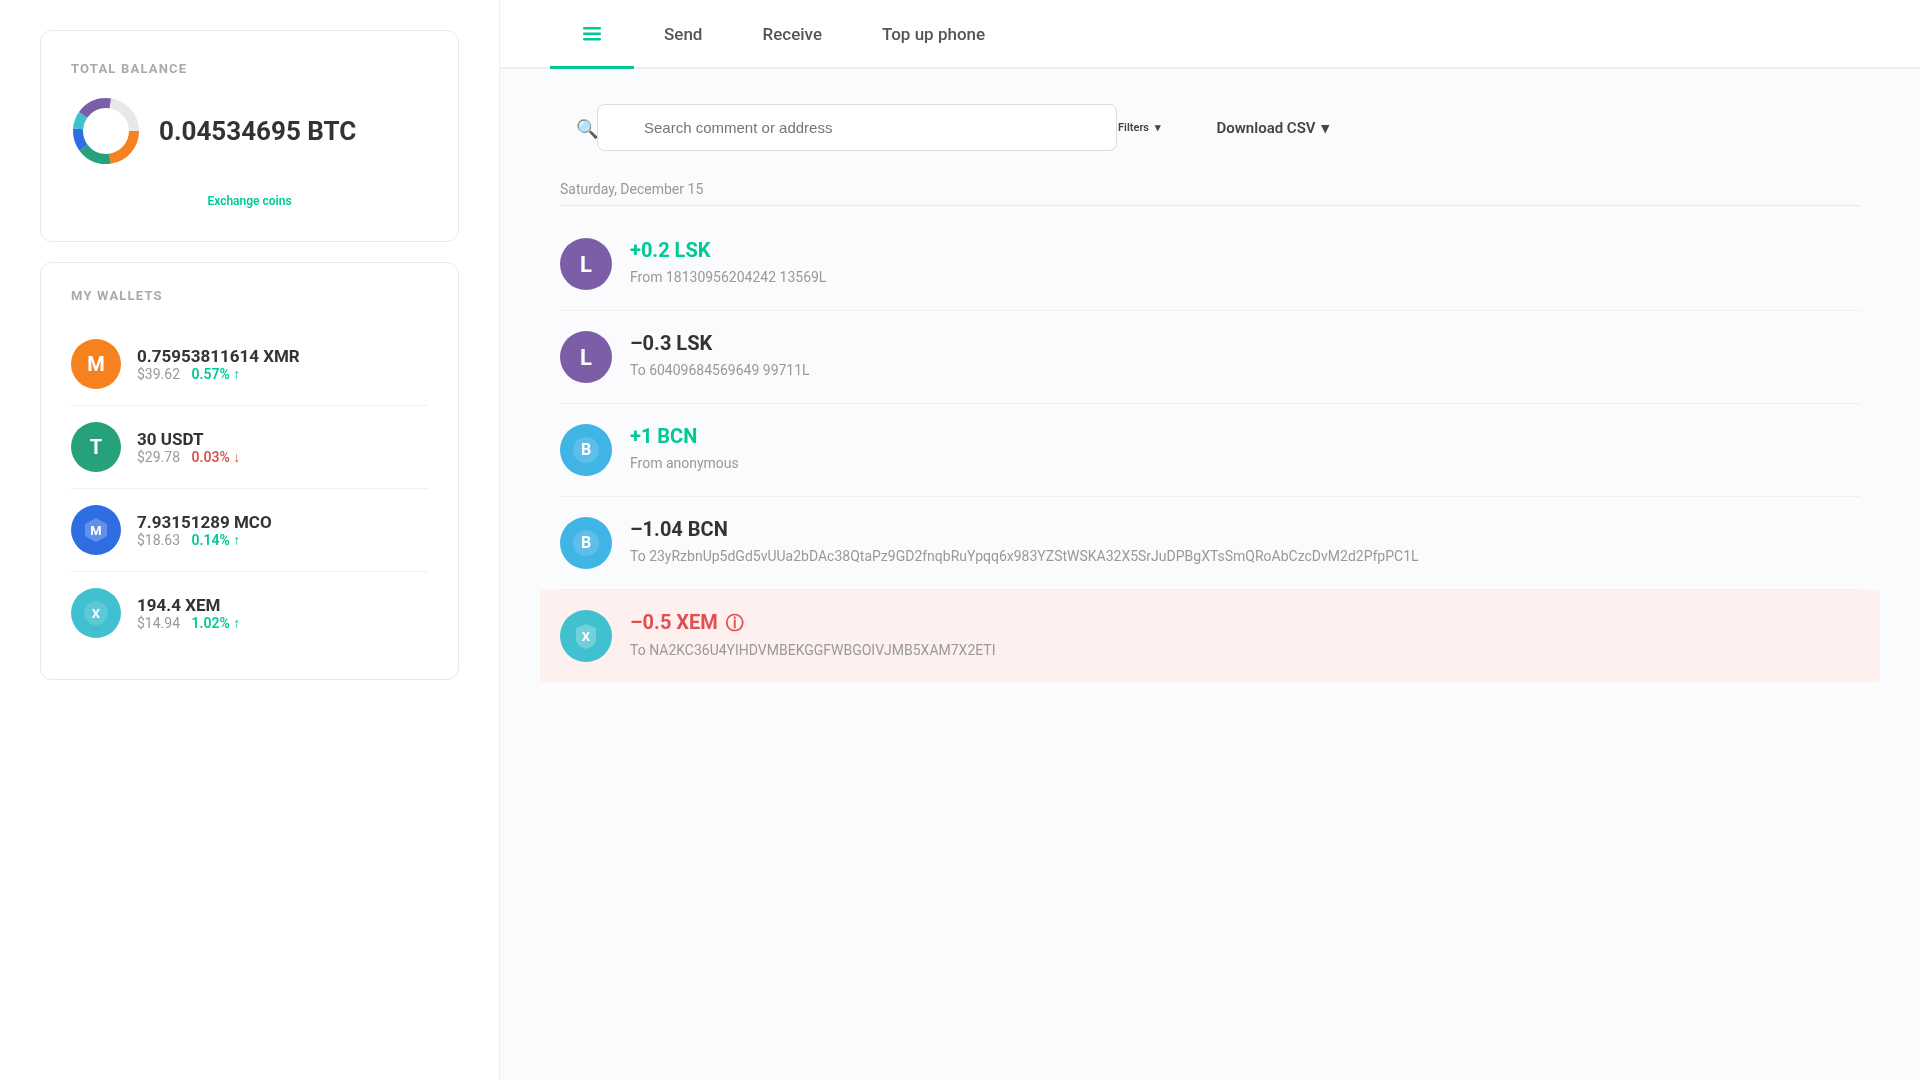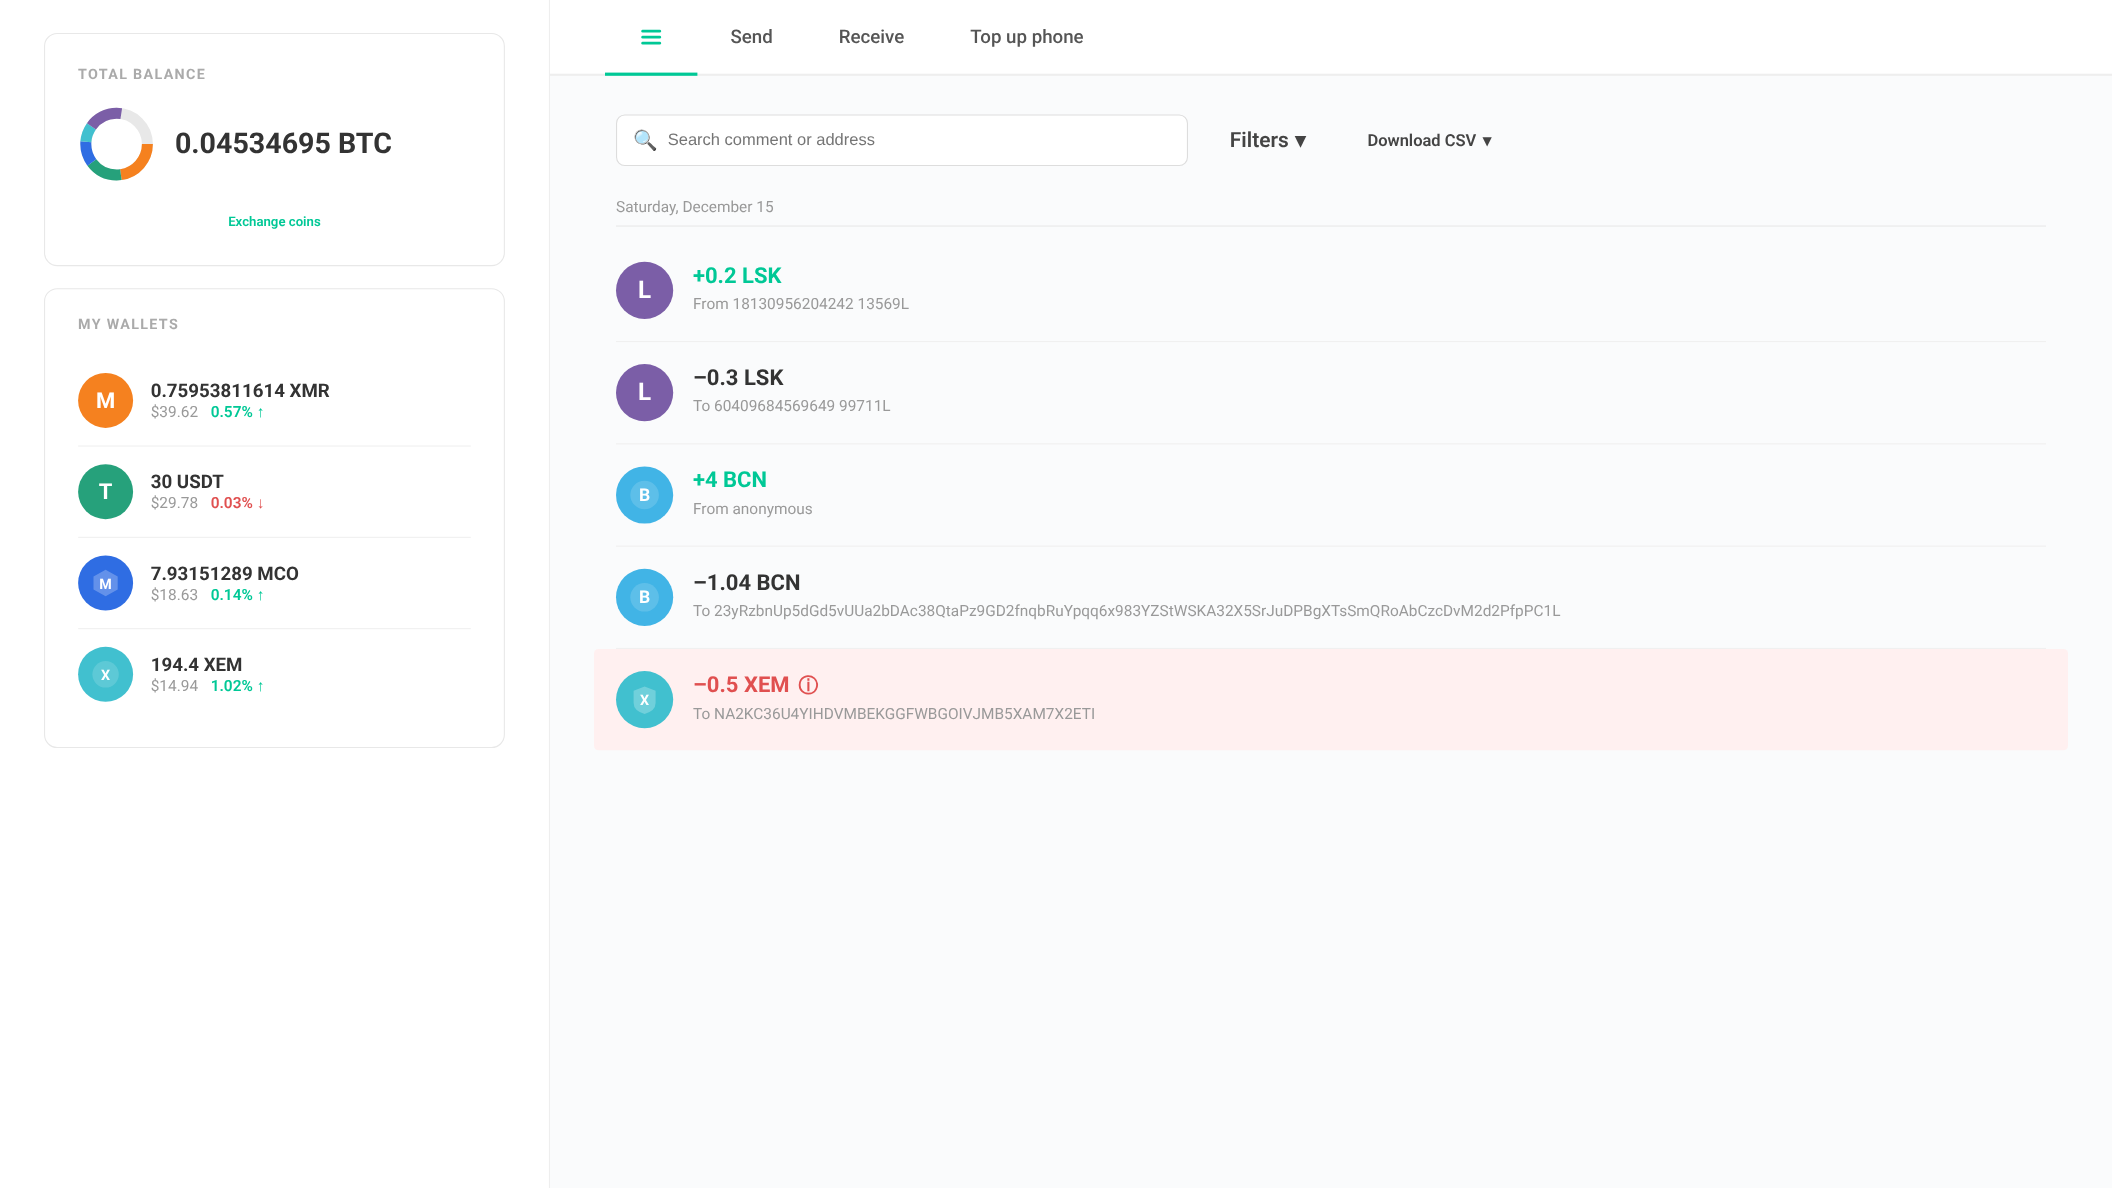--- a/index.html
+++ b/index.html
@@ -208,27 +208,28 @@
 
     .search-input {
       width: 100%;
       padding: 14px 16px 14px 46px;
       border: 1.5px solid #ddd;
       border-radius: 8px;
       font-size: 15px;
       color: #555;
       background: #fff;
       outline: none;
+      margin-left: 37px;
     }
 
     .filter-btn {
       display: flex;
       align-items: center;
       gap: 6px;
-      font-size: 19px;
+      font-size: 11px;
       font-weight: 600;
       color: #444;
       cursor: pointer;
       padding: 12px 18px;
     }
 
     .csv-btn {
       display: flex;
       align-items: center;
       gap: 6px;
@@ -455,21 +456,21 @@
   </div>
         <div class="tx-item">
     <div class="tx-avatar" style="background:#41b4e6">
       <svg width="30" height="30" viewBox="0 0 30 30">
               <circle cx="15" cy="15" r="13" fill="rgba(255,255,255,0.15)"></circle>
               <text x="15" y="20" text-anchor="middle" fill="white" font-size="16" font-weight="700">B</text>
             </svg>
     </div>
     <div class="tx-info">
       <div class="tx-amount positive">
-        +4 BCN
+        +1 BCN
       </div>
       <div class="tx-address">
         From anonymous
       </div>
     </div>
   </div>
         <div class="tx-item">
     <div class="tx-avatar" style="background:#41b4e6">
       <svg width="30" height="30" viewBox="0 0 30 30">
               <circle cx="15" cy="15" r="13" fill="rgba(255,255,255,0.15)"></circle>

